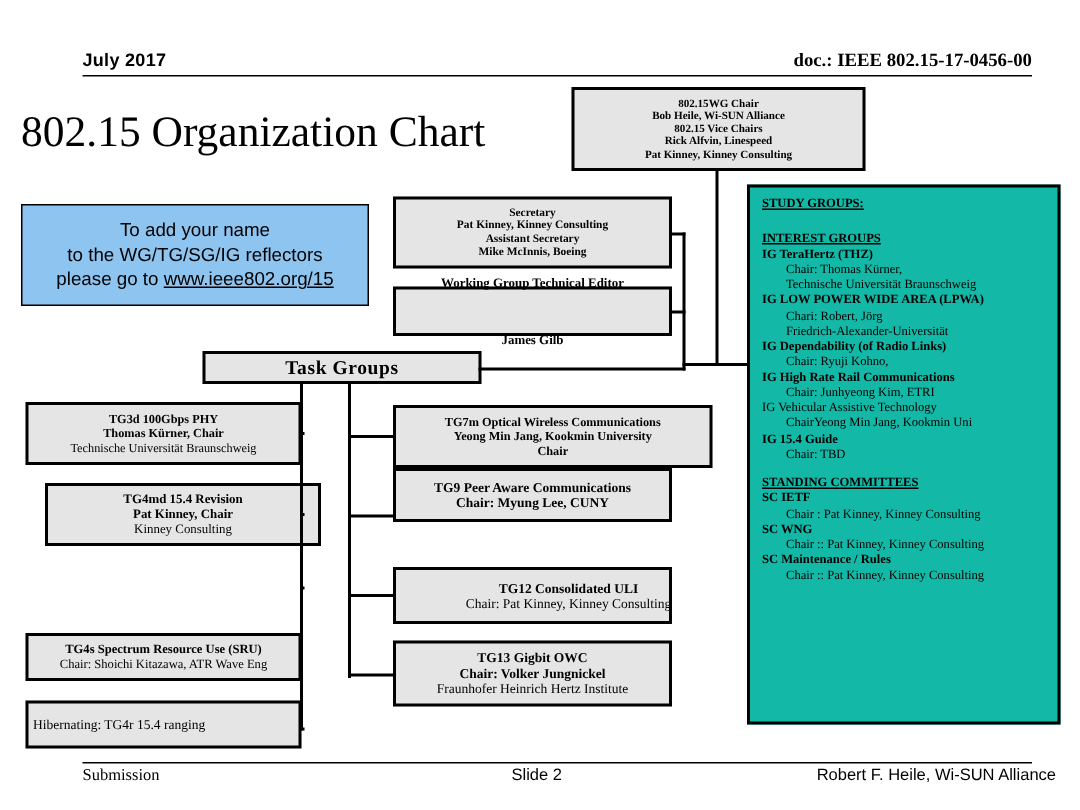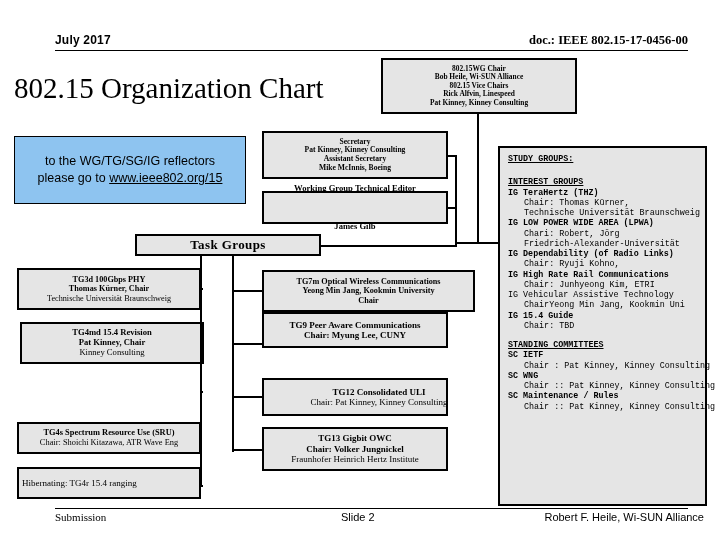--- a/index.html
+++ b/index.html
@@ -49,35 +49,35 @@
   #secretary-box{left:262px;top:131px;width:186px;height:48px;font-size:7.6px;font-weight:bold;}
   
   #editor-box{left:262px;top:191px;width:186px;height:33px;font-size:8.6px;font-weight:bold;gap:28px;}
 
   
   #task-groups-box{left:135px;top:234px;width:186px;height:22px;font-size:13px;font-weight:bold;
                    letter-spacing:.4px;}
 
   
   #tg3d-box{left:17px;top:268px;width:184px;height:42px;font-size:8.2px;}
-  #tg4md-box{left:20px;top:322px;width:184px;height:42px;font-size:8.6px;}
+  #tg4md-box{left:30px;top:322px;width:184px;height:42px;font-size:8.6px;}
   #tg4s-box{left:17px;top:376px;width:184px;height:32px;font-size:8.4px;margin-top:46px;}
   #hibernating-box{left:17px;top:467px;width:184px;height:32px;font-size:9px;}
   #hibernating-box .ln{text-align:left;width:100%;padding-left:3px;box-sizing:border-box;}
 
   
   #tg7m-box{left:262px;top:270px;width:213px;height:42px;font-size:8.2px;}
   #tg9-box{left:262px;top:312px;width:186px;height:36px;font-size:9px;}
   #tg12-box{left:262px;top:378px;width:186px;height:38px;font-size:9px;padding-left:48px;}
   #tg13-box{left:262px;top:427px;width:186px;height:44px;font-size:9px;}
 
   
-  #right-panel{position:absolute;left:498px;top:146px;width:209px;height:360px;
-               border:2.6px solid #000;background:#e5e5e5;box-sizing:border-box;
-               font-family:Liberation Mono, monospace;font-size:8.4px;line-height:1.22;
+  #right-panel{position:absolute;left:498px;top:123px;width:209px;height:360px;
+               border:2.6px solid #000;background:#14b8a6;box-sizing:border-box;
+               font-family:Liberation Serif, serif;font-size:8.4px;line-height:1.22;
                padding:6px 4px 4px 8px;}
   #right-panel .hd{font-weight:bold;text-decoration:underline;display:block;}
   #right-panel .it{display:block;font-weight:bold;white-space:nowrap;}
   #right-panel .sub{display:block;padding-left:16px;white-space:nowrap;font-weight:normal;}
   #right-panel .itn{display:block;white-space:nowrap;font-weight:normal;}
   #right-panel .gap{height:9px;}
   #right-panel .gap2{height:13px;}
 
   
   .ln-h{position:absolute;height:2.4px;background:#000;}
@@ -96,20 +96,21 @@
 
   <div class="box" id="chair-box">
     <span class="ln">802.15WG Chair</span>
     <span class="ln">Bob Heile, Wi-SUN Alliance</span>
     <span class="ln">802.15 Vice Chairs</span>
     <span class="ln">Rick Alfvin, Linespeed</span>
     <span class="ln">Pat Kinney, Kinney Consulting</span>
   </div>
 
   <div class="box" id="note-box">
+    <span class="ln">To add your name</span>
     <span class="ln">to the WG/TG/SG/IG reflectors</span>
     <span class="ln"><span>please go to </span><span class="lnk">www.ieee802.org/15</span></span>
   </div>
 
   <div class="box" id="secretary-box">
     <span class="ln">Secretary</span>
     <span class="ln">Pat Kinney, Kinney Consulting</span>
     <span class="ln">Assistant Secretary</span>
     <span class="ln">Mike McInnis, Boeing</span>
   </div>

